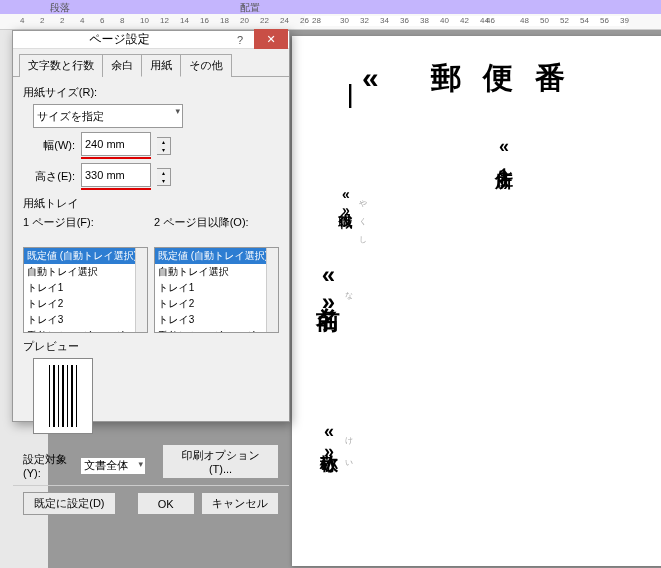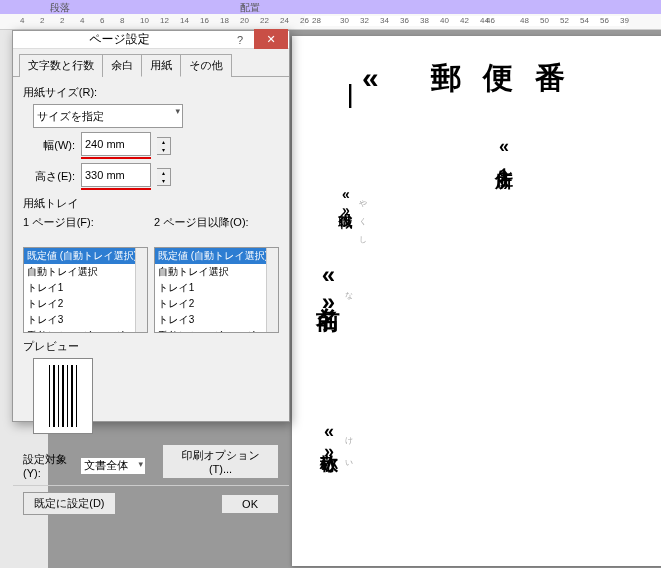--- a/index.html
+++ b/index.html
@@ -328,15 +328,16 @@
       <span>設定対象(Y):</span>
       <span class="select-wrap"><input class="small-select" value="文書全体" style=""></span>
     </div>
     <button class="btn">印刷オプション(T)...</button>
   </div>
 
   <div class="footer">
     <button class="btn">既定に設定(D)</button>
     <div class="okcancel">
       <button class="btn ok">OK</button>
+      <button class="btn">キャンセル</button>
     </div>
   </div>
 </div>
 
 </body></html>

